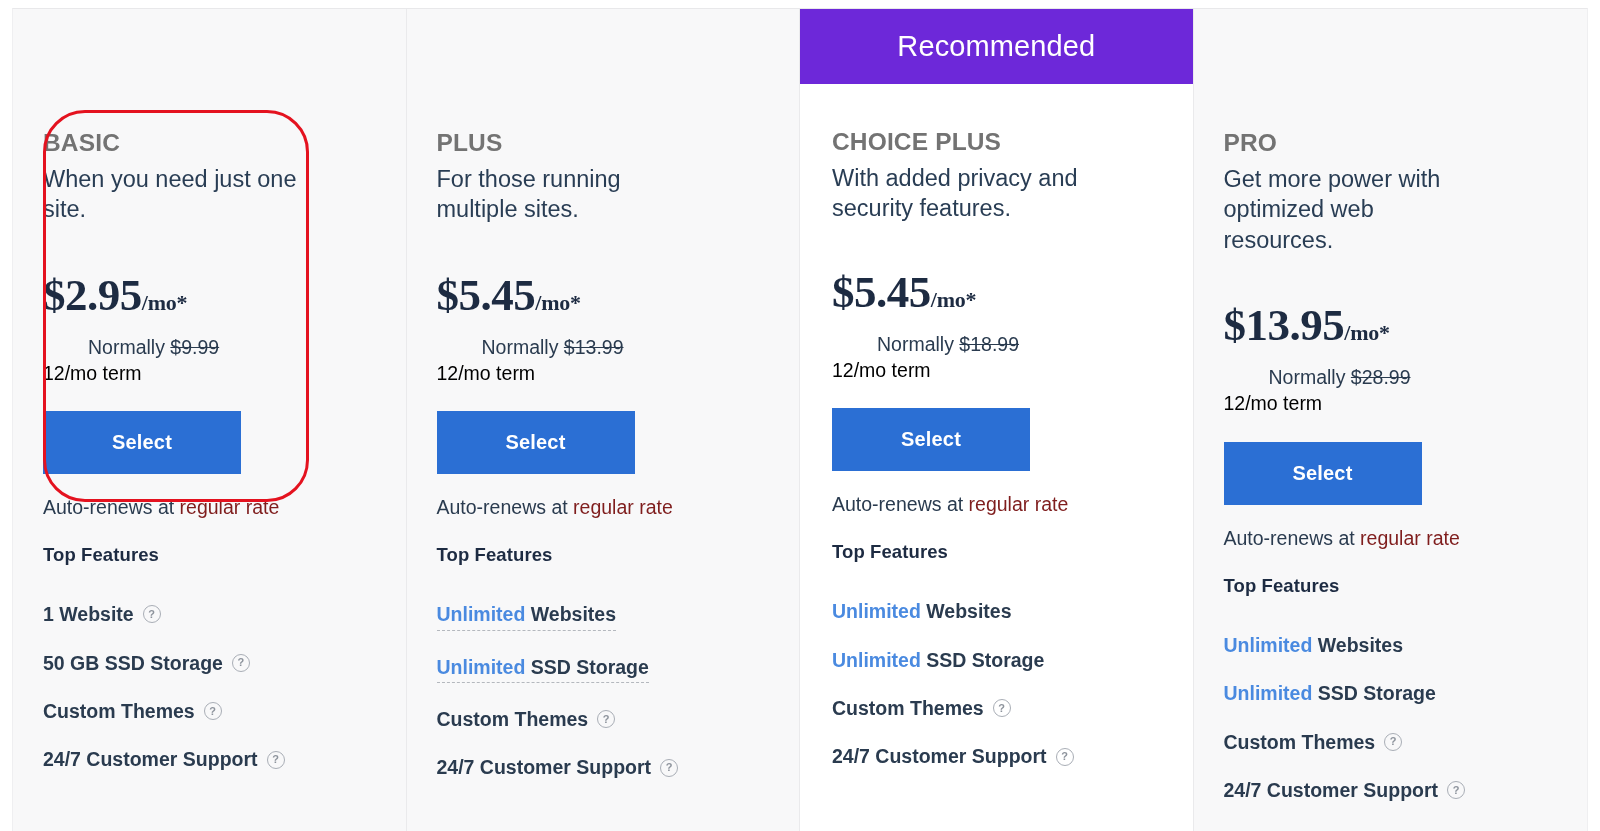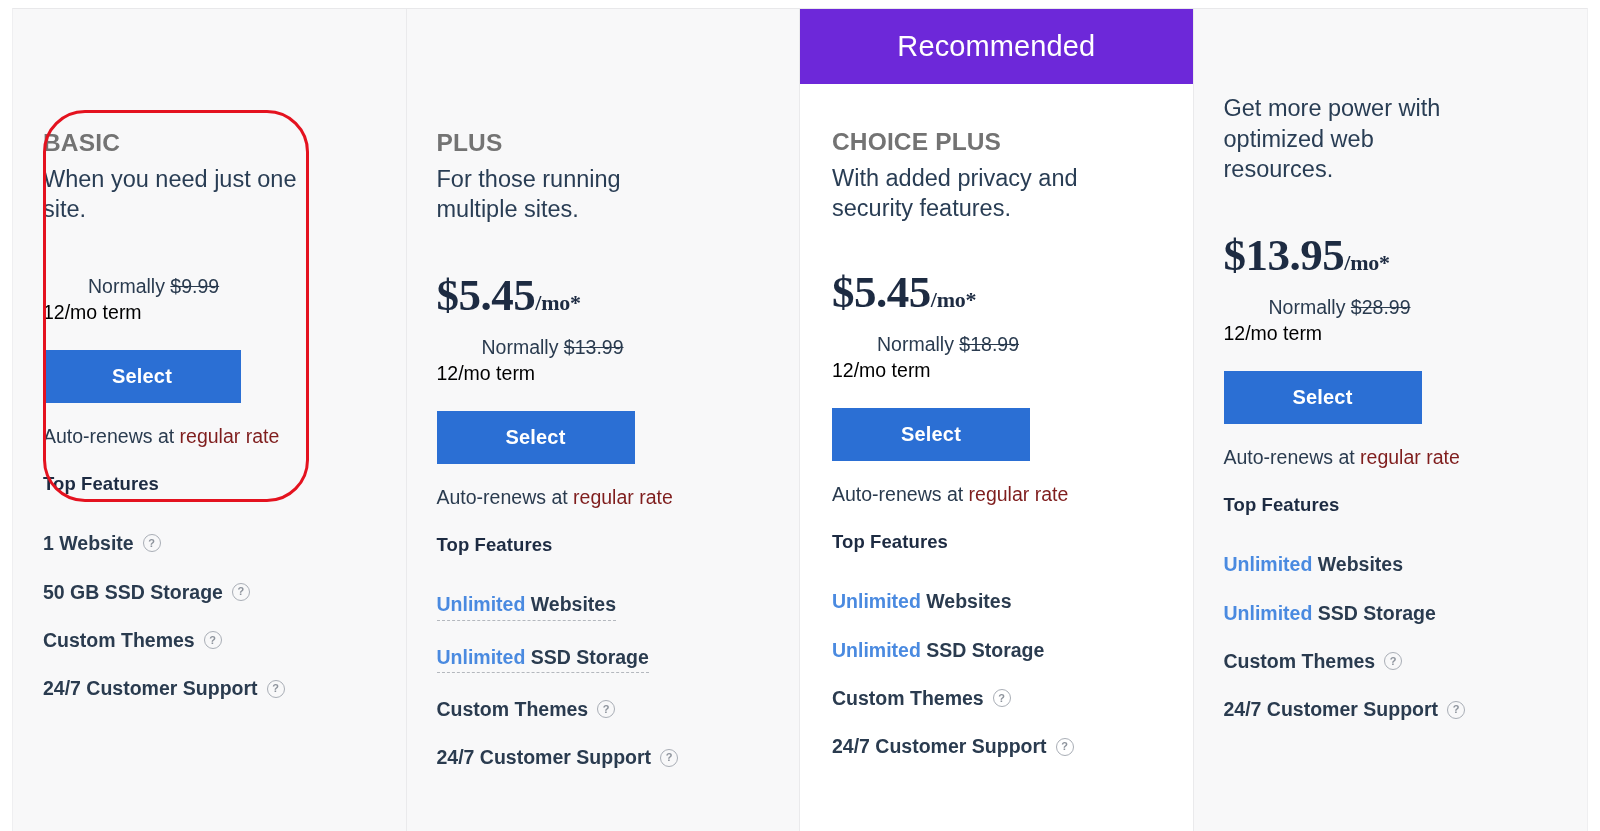--- a/index.html
+++ b/index.html
@@ -107,21 +107,21 @@
 
   .term {
     font-size: 19.5px;
     color: #000000;
     line-height: 1.35;
   }
 
   .select-btn {
     display: block;
     width: 198px;
-    height: 53px;
+    height: 63px;
     margin-top: 25px;
     background: #2b6fd4;
     color: #ffffff;
     border: none;
     font-family: "Liberation Sans", sans-serif;
     font-size: 20px;
     font-weight: 700;
     letter-spacing: .2px;
     cursor: pointer;
     text-align: center;
@@ -197,20 +197,21 @@
 </head>
 <body>
 
 <div id="pricing-grid">
     <div class="plan-col">
       <div class="rec-spacer"></div>
       <div class="card-body">
         <div class="plan-name">BASIC</div>
         <div class="plan-tagline">When you need just one site.</div>
         <div class="price-block">
+          <div class="price"><span>$2.95</span><span class="per">/mo*</span></div>
           <div class="normally"><span>Normally</span> <span class="was">$9.99</span></div>
           <div class="term">12/mo term</div>
           <button class="select-btn">Select</button>
           <div class="autorenew"><span>Auto-renews at</span> <a href="#">regular rate</a></div>
         </div>
         <div class="features-head">Top Features</div>
         <div class="feature-list">
           <div class="feature-row">
             <span class="ftext"><span>1 Website</span></span>
             <span class="q-icon">?</span>
@@ -288,20 +289,21 @@
           <div class="feature-row">
             <span class="ftext"><span>24/7 Customer Support</span></span>
             <span class="q-icon">?</span>
           </div>
         </div>
       </div>
     </div>
     <div class="plan-col">
       <div class="rec-spacer"></div>
       <div class="card-body">
+        <div class="plan-name">PRO</div>
         <div class="plan-tagline">Get more power with optimized web resources.</div>
         <div class="price-block">
           <div class="price"><span>$13.95</span><span class="per">/mo*</span></div>
           <div class="normally"><span>Normally</span> <span class="was">$28.99</span></div>
           <div class="term">12/mo term</div>
           <button class="select-btn">Select</button>
           <div class="autorenew"><span>Auto-renews at</span> <a href="#">regular rate</a></div>
         </div>
         <div class="features-head">Top Features</div>
         <div class="feature-list">

